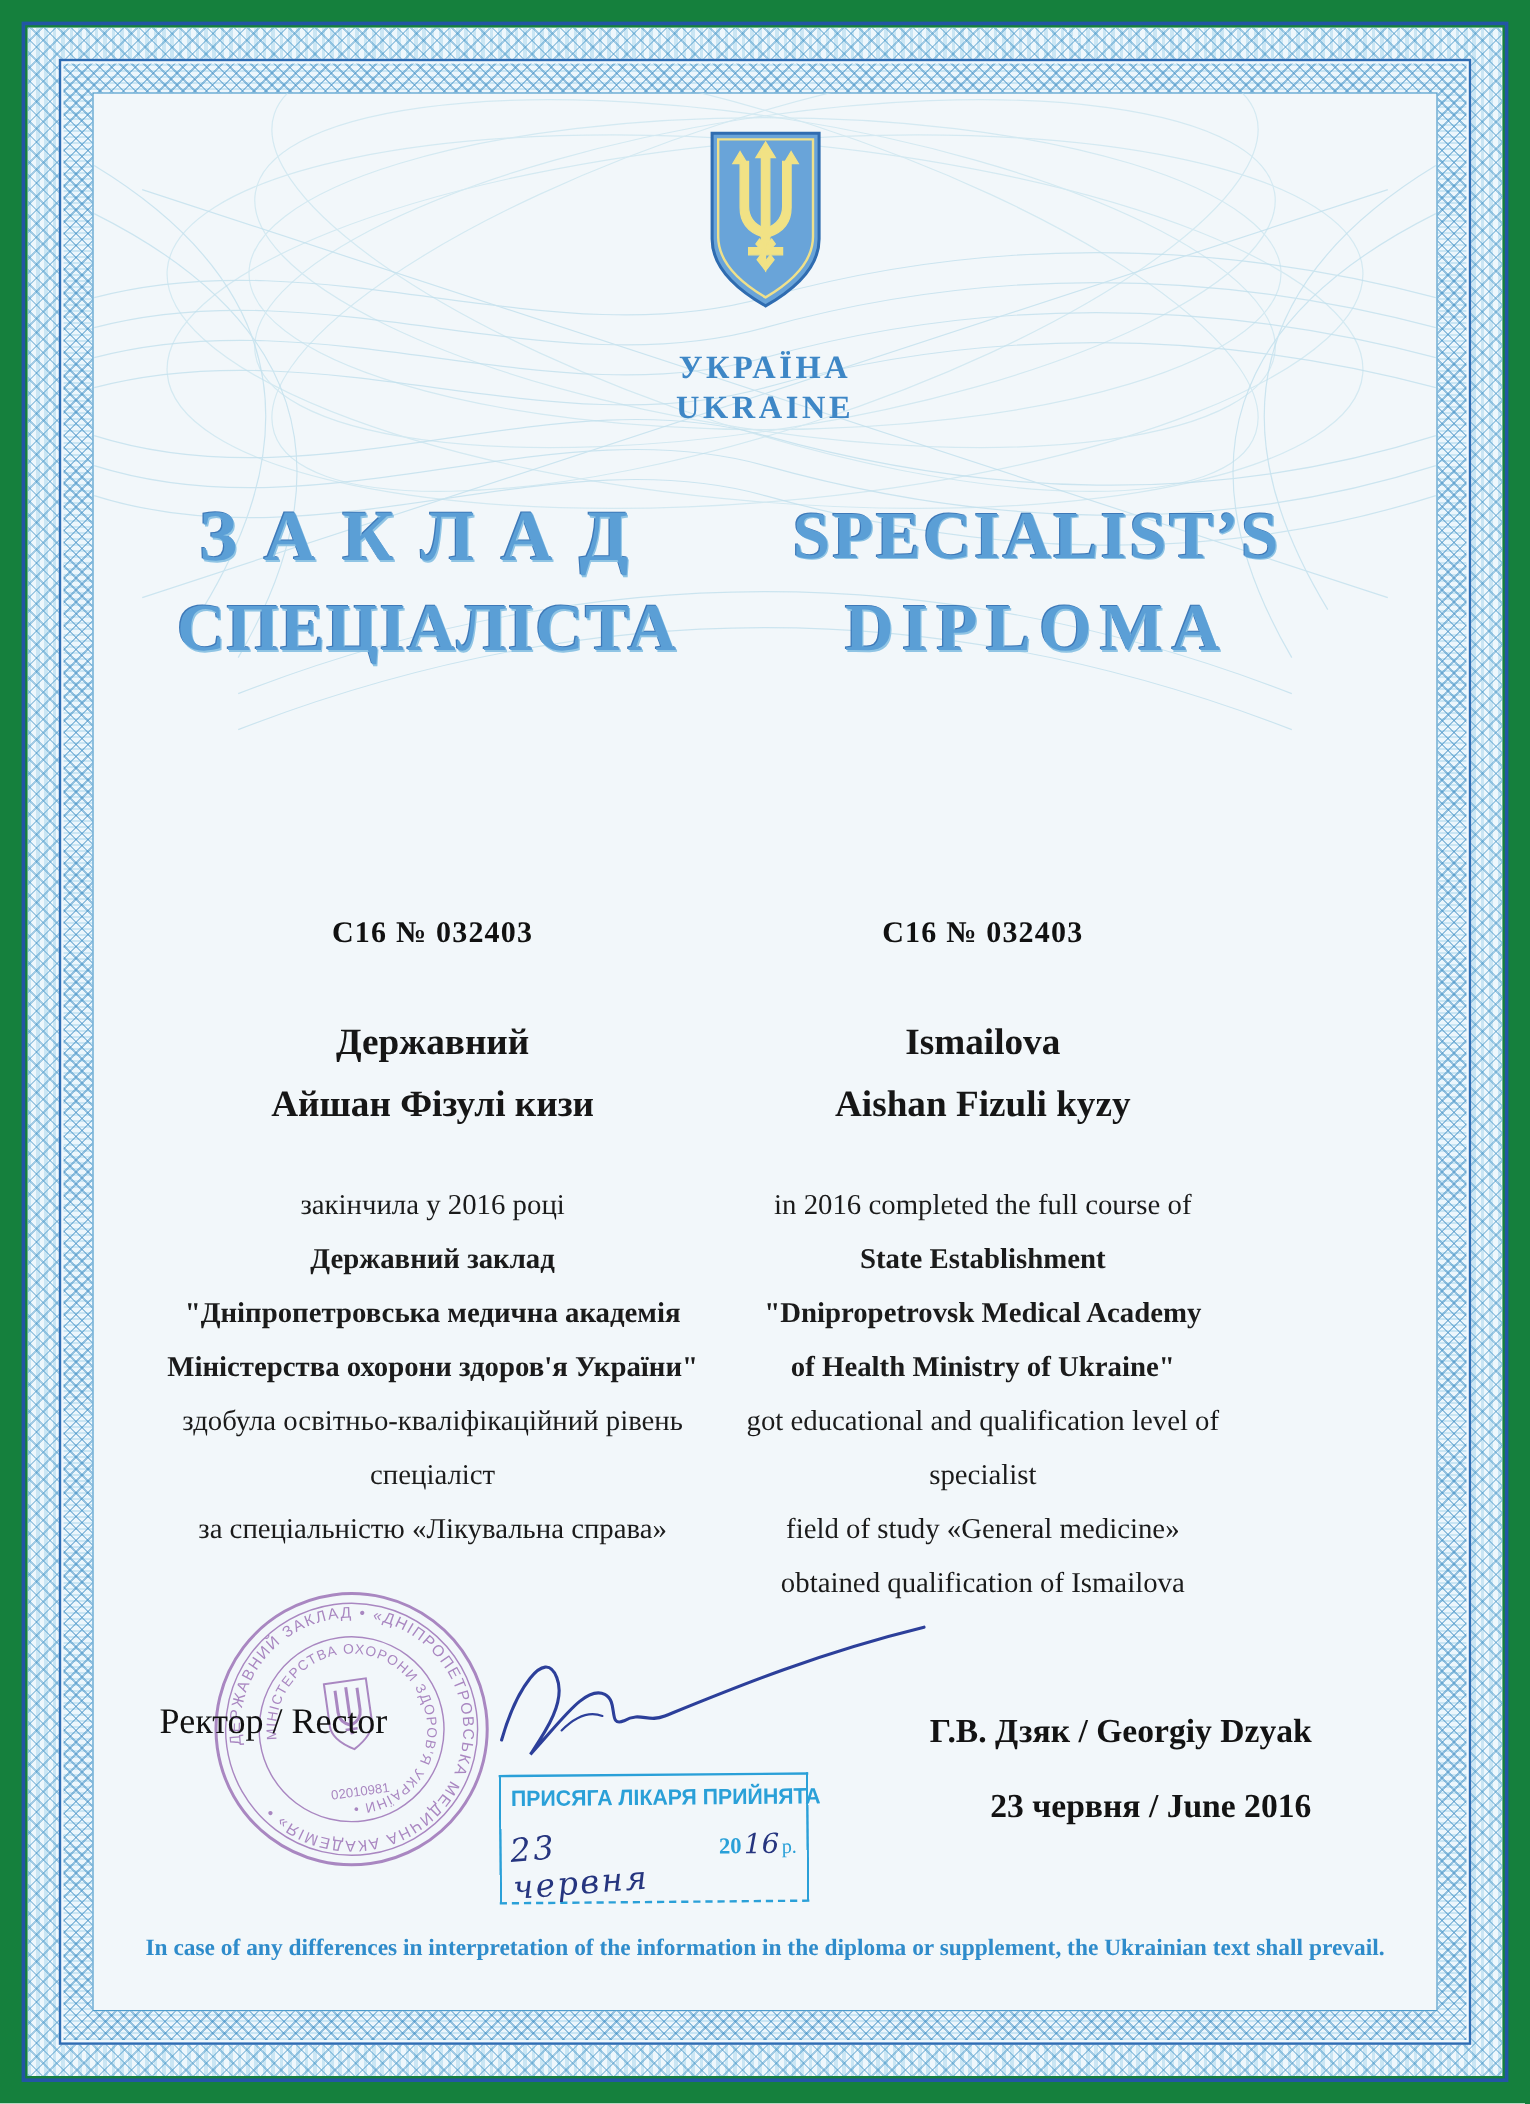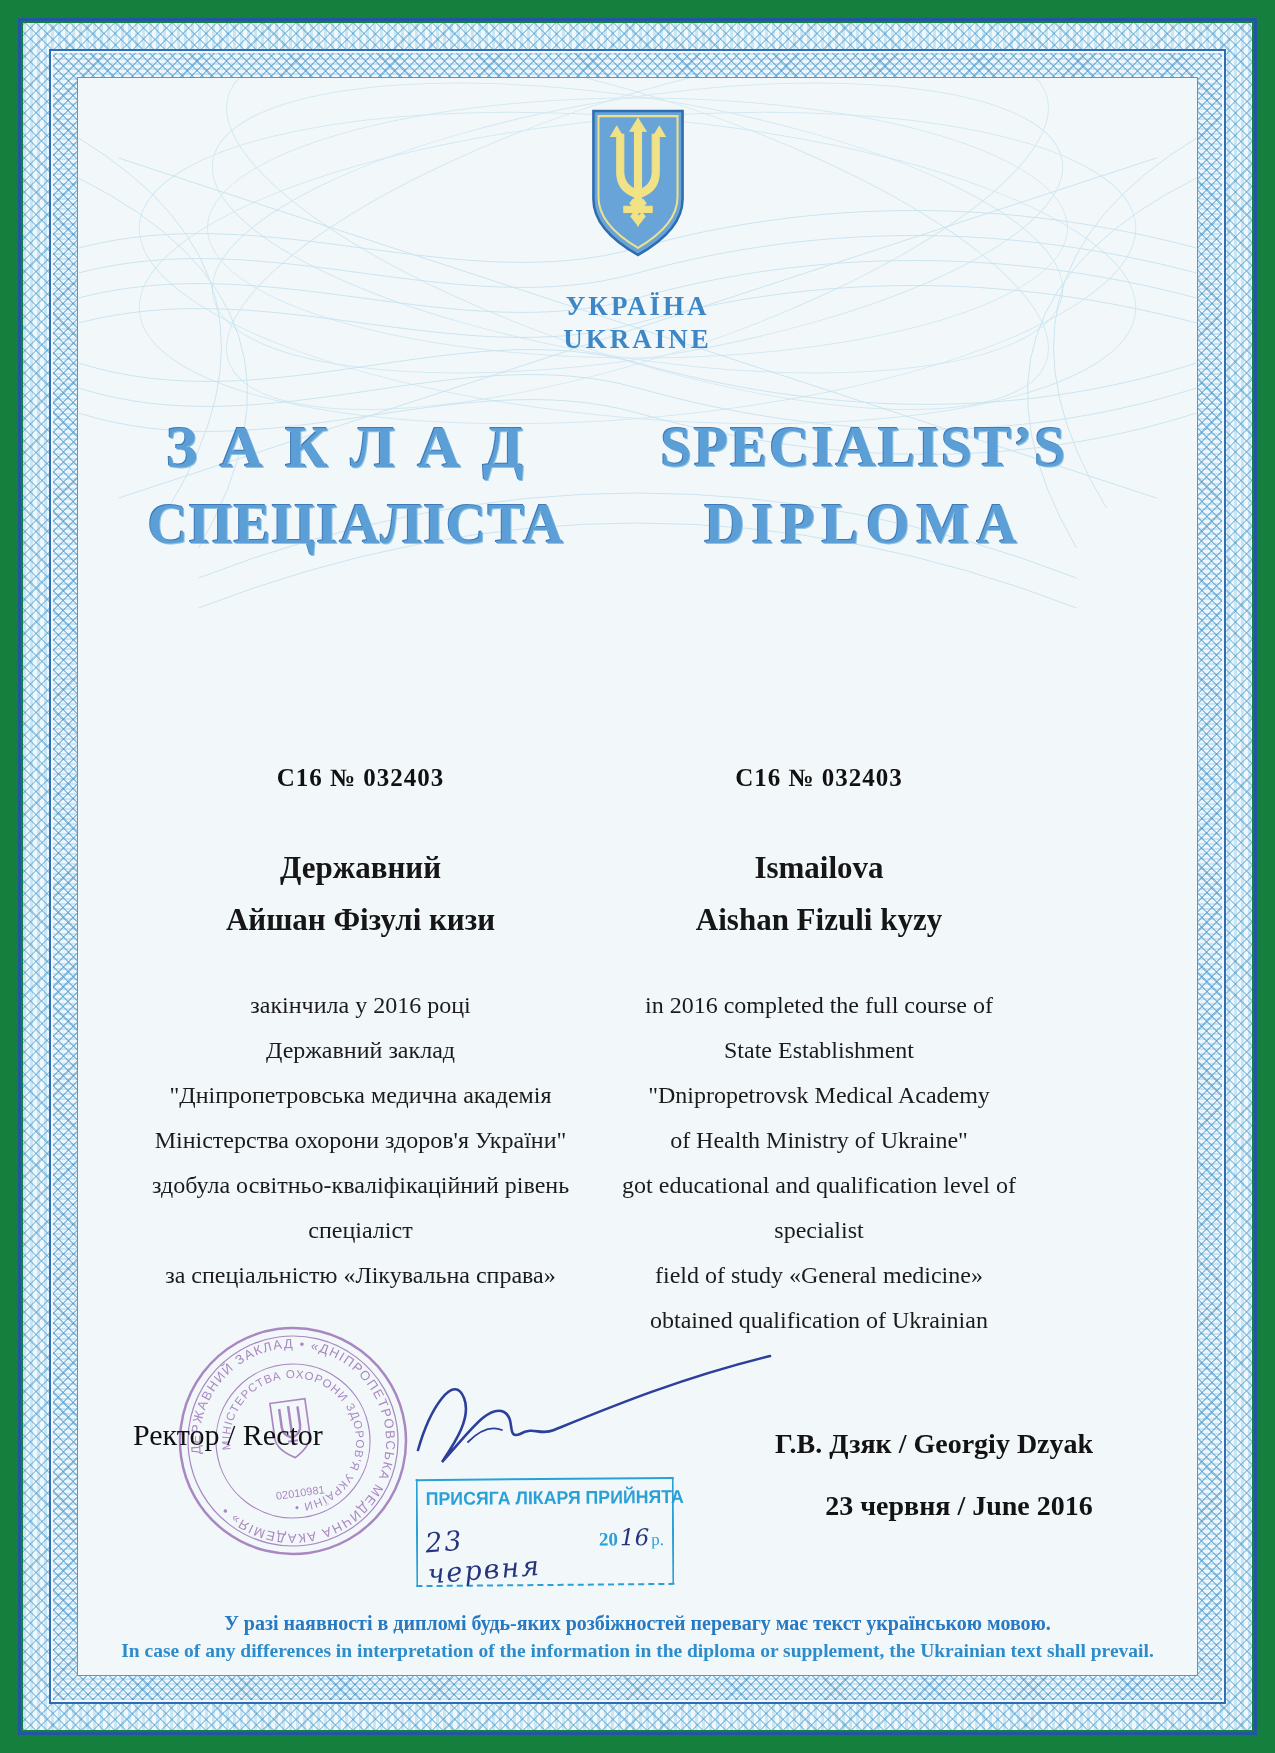--- a/index.html
+++ b/index.html
@@ -36,21 +36,21 @@
   .t-line1-en { font-size:56px; letter-spacing:2px;  line-height:78px; }
   .t-line2-en { font-size:56px; letter-spacing:7px;  line-height:76px; }
   
   .col-uk { position:absolute; left:10px;  width:545px; text-align:center; }
   .col-en { position:absolute; left:465px; width:552px; text-align:center; }
   .serial { top:686px; font-size:25px; font-weight:bold; color:#111; letter-spacing:1px; }
   .surname { top:772px; font-size:31px; font-weight:bold; color:#161616; }
   .given   { top:824px; font-size:31px; font-weight:bold; color:#161616; }
   .bodyblk { top:905px; font-size:24px; color:#1b1b1b; }
   .bodyblk div { line-height:45px; }
-  .b { font-weight:normal;text-align:center; }
+  .b { font-weight:bold;text-align:center; }
   
   .round-seal { position:absolute; left:95px; top:1243px; width:240px; height:240px;
                 transform:rotate(-8deg); opacity:.82; }
   .rector-label { position:absolute; left:55px; top:1340px; font-size:30px; font-weight:normal; color:#111; }
   .signature { position:absolute; left:330px; top:1268px; }
   .rector-name { position:absolute; left:606px; top:1350px; width:500px; text-align:center;
                  font-size:28px; font-weight:bold; color:#131313; }
   .issue-date  { position:absolute; left:606px; top:1412px; width:550px; text-align:center;
                  font-size:28px; font-weight:bold; color:#131313; }
   .oath { position:absolute; left:338px; top:1400px; width:258px; height:108px;
@@ -161,21 +161,21 @@
       <div>за спеціальністю «Лікувальна справа»</div>
     </div>
     <div class="col-en bodyblk">
       <div>in 2016 completed the full course of</div>
       <div class="b">State Establishment</div>
       <div class="b">"Dnipropetrovsk Medical Academy</div>
       <div class="b">of Health Ministry of Ukraine"</div>
       <div>got educational and qualification level of</div>
       <div>specialist</div>
       <div>field of study «General medicine»</div>
-      <div>obtained qualification of Ukrainian</div>
+      <div>obtained qualification of Ismailova</div>
     </div>
 
     <svg class="round-seal" viewBox="0 0 240 240" fill="none">
       <defs>
         <path id="seal-oc" d="M120,120 m-93,0 a93,93 0 1,1 186,0 a93,93 0 1,1 -186,0"></path>
         <path id="seal-ic" d="M120,120 m-63,0 a63,63 0 1,1 126,0 a63,63 0 1,1 -126,0"></path>
       </defs>
       <circle cx="120" cy="120" r="113" stroke="#9a6fb5" stroke-width="2.5"></circle>
       <circle cx="120" cy="120" r="105" stroke="#9a6fb5" stroke-width="1.2"></circle>
       <circle cx="120" cy="120" r="77" stroke="#9a6fb5" stroke-width="1.2"></circle>
@@ -209,18 +209,17 @@
         <span class="oath-year-pre">20</span>
         <span class="hand oath-hand-year">16</span>
         <span class="oath-year-suf">р.</span>
       </div>
     </div>
 
     <div class="rector-name">Г.В. Дзяк / Georgiy Dzyak</div>
     <div class="issue-date">23 червня / June 2016</div>
 
     <div class="footer">
-      <div class="f-uk">У разі наявності в дипломі будь-яких розбіжностей перевагу має текст українською мовою.</div>
       <div class="f-en">In case of any differences in interpretation of the information in the diploma or supplement, the Ukrainian text shall prevail.</div>
     </div>
 
   </div>
 </div>
 
 </body></html>

